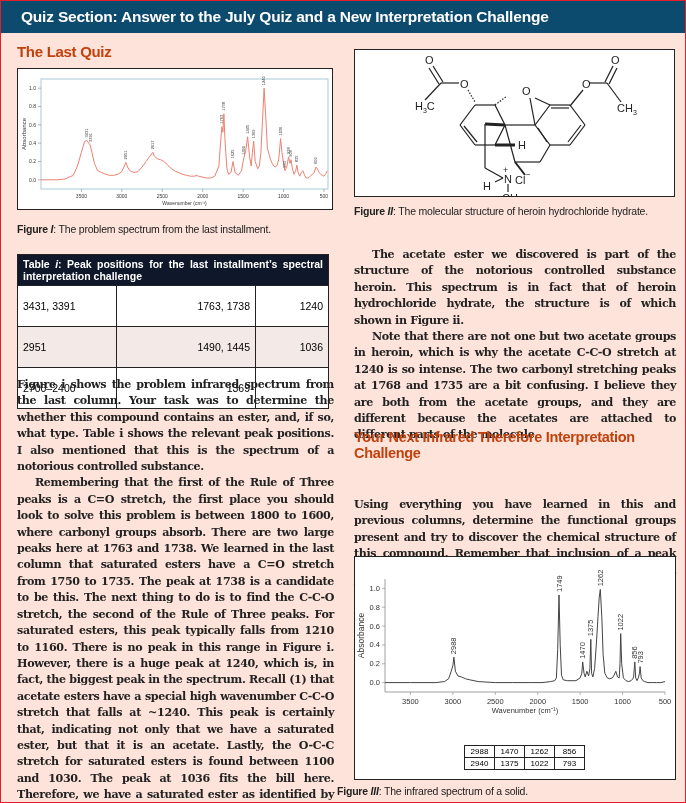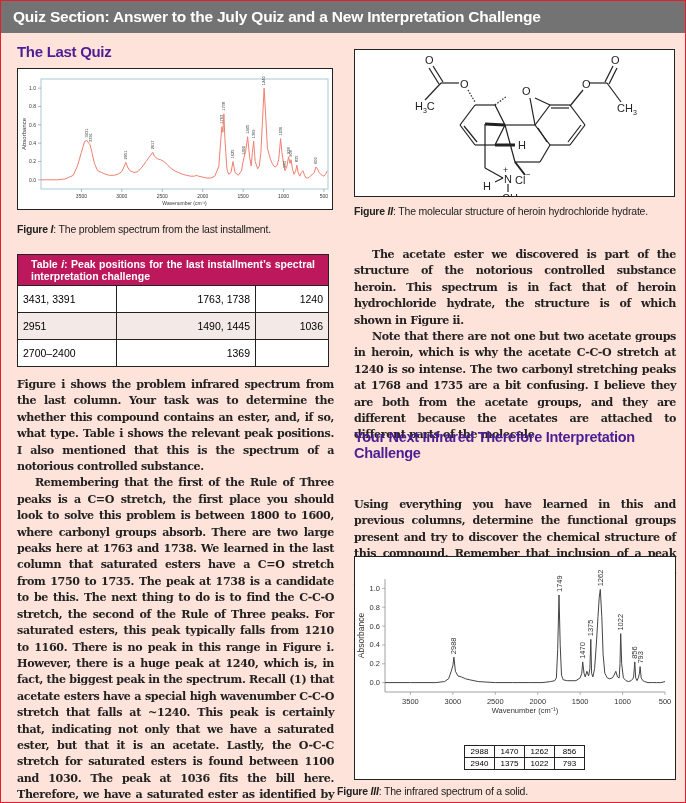--- a/index.html
+++ b/index.html
@@ -1,29 +1,29 @@
 <!DOCTYPE html>
 <html><head>
 <meta charset="utf-8">
 <style>
   html, body { margin:0; padding:0; }
   body { width:686px; height:803px; background:#fff; font-family:"DejaVu Serif", serif; position:relative; overflow:hidden; }
   .page { position:absolute; left:0; top:0; width:684px; height:801px; border:1px solid #e31e2d; background:#fde3d9; box-sizing:content-box; }
-  .banner { position:absolute; left:0; top:0; width:684px; height:32px; background:#737373; color:#fff; font-family:"Liberation Sans", sans-serif; font-weight:bold; font-size:15.5px; line-height:32px; padding-left:12px; box-sizing:border-box; letter-spacing:-0.2px; transform-origin:left; }
-  .h2 { position:absolute; font-family:"Liberation Sans", sans-serif; font-weight:bold; color:#4c1d95; font-size:15px; letter-spacing:-0.3px; }
+  .banner { position:absolute; left:0; top:0; width:684px; height:32px; background:#0c4a6e; color:#fff; font-family:"Liberation Sans", sans-serif; font-weight:bold; font-size:15.5px; line-height:32px; padding-left:20px; box-sizing:border-box; letter-spacing:-0.2px; transform-origin:left; }
+  .h2 { position:absolute; font-family:"Liberation Sans", sans-serif; font-weight:bold; color:#c2410c; font-size:15px; letter-spacing:-0.3px; }
   .fig { position:absolute; background:#fff; border:1px solid #222; box-sizing:border-box; }
   .caption { position:absolute; font-family:"Liberation Sans", sans-serif; font-size:10.5px; color:#222; letter-spacing:-0.2px; }
   .caption b { font-weight:bold; }
   .caption i { font-style:italic; font-weight:bold; }
   .text { position:absolute; font-family:"DejaVu Serif", serif; font-size:11.1px; line-height:16.4px; color:#222; text-align:justify; letter-spacing:-0.35px;font-weight:bold; }
   .text p { margin:0; }
   .text p.ind { text-indent:18px; }
   table.peaks { position:absolute; left:16px; top:253px; width:312px; border-collapse:collapse; font-family:"Liberation Sans", sans-serif; font-size:10.5px; background:#fff; }
-  table.peaks th { background:#be185d; color:#fff; text-align:justify; font-weight:bold; padding:3px 13px; font-size:10.5px; line-height:12px; border:1px solid #222; }
-  table.peaks td { border:1px solid #222; padding:5px 5px; height:16px; }
+  table.peaks th { background:#0f172a; color:#fff; text-align:justify; font-weight:bold; padding:3px 5px; font-size:10.5px; line-height:12px; border:1px solid #222; }
+  table.peaks td { border:1px solid #222; padding:12px 5px; height:16px; }
   table.peaks tr.alt td { background:#f3e9e6; }
   table.peaks td.c { text-align:right; }
   table.mini { border-collapse:collapse; font-family:"Liberation Sans", sans-serif; font-size:8px; position:absolute; }
   table.mini td { border:1px solid #222; padding:1px 0; width:29px; text-align:center; height:9px; }
   svg text { font-family:"Liberation Sans", sans-serif; }
 </style>
 </head>
 <body>
 
 <div class="page">

